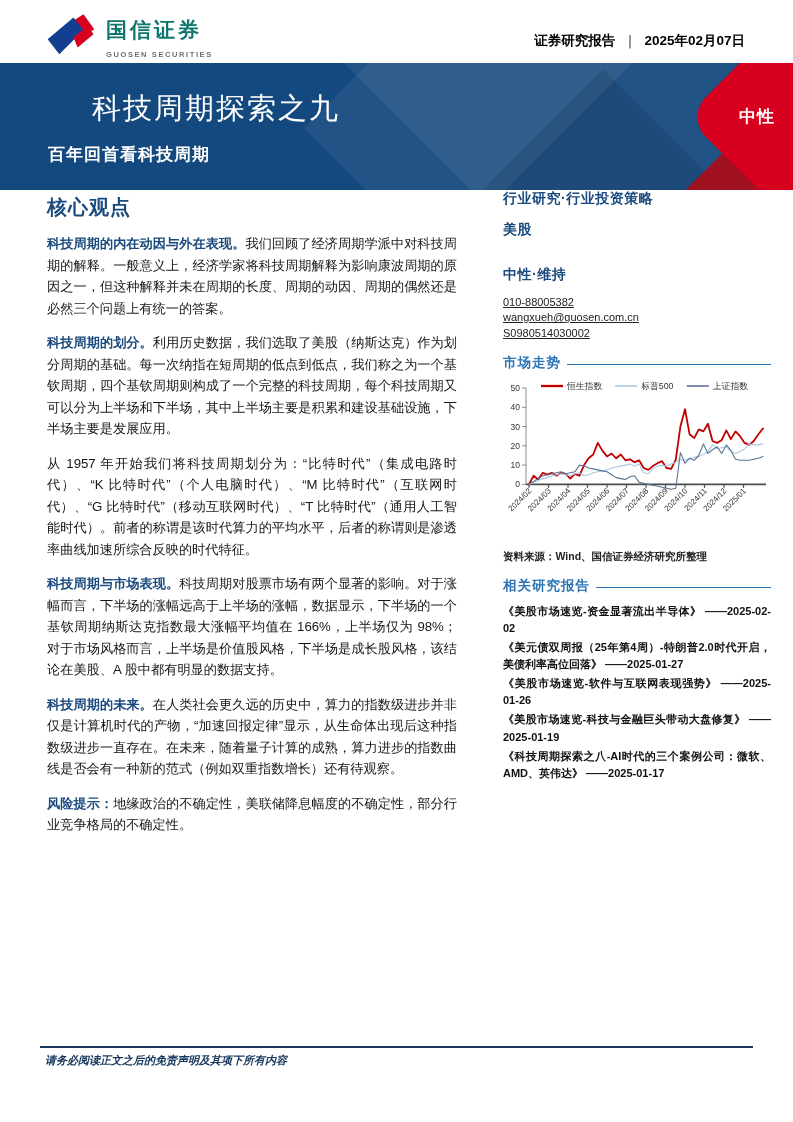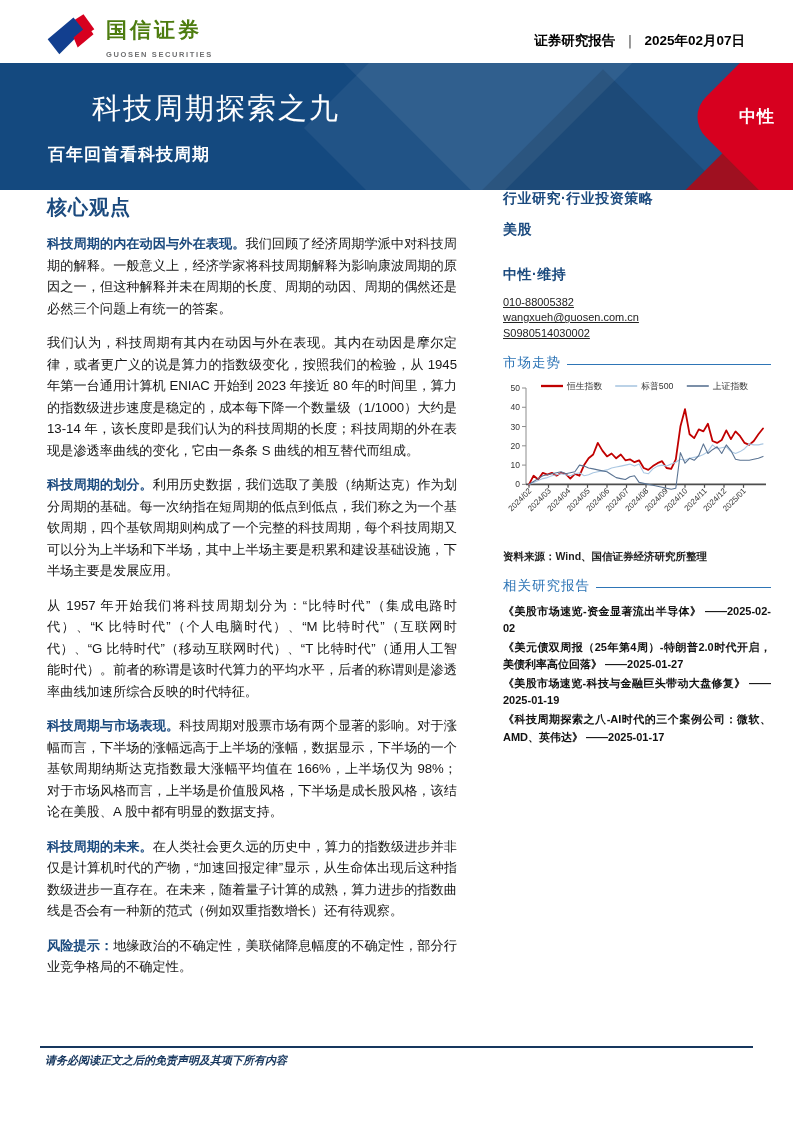--- a/index.html
+++ b/index.html
@@ -1,21 +1,21 @@
 <!DOCTYPE html>
 <html><head>
 <meta charset="utf-8">
 <style>
   html,body{margin:0;padding:0;background:#ffffff;}
   .page{position:relative;width:793px;height:1122px;background:#ffffff;overflow:hidden;
         font-family:"Liberation Sans", sans-serif;color:#111;}
   
   .hdr{position:absolute;top:0;left:0;width:793px;height:63px;background:#fff;}
   .logo{position:absolute;left:46px;top:12px;display:flex;align-items:center;gap:10px;}
-  .logo-text .cn{font-size:21px;font-weight:700;color:#4d7c0f;letter-spacing:3px;}
+  .logo-text .cn{font-size:21px;font-weight:700;color:#0f766e;letter-spacing:3px;}
   .logo-text .en{font-size:7.5px;color:#6d6e70;letter-spacing:1.6px;margin-top:6px;font-weight:700;}
   .hdr-right{position:absolute;right:48px;top:32px;font-size:13.5px;font-weight:800;color:#000;
              display:flex;align-items:center;gap:8px;}
   .hdr-right .bar{font-weight:400;color:#000;}
   
   .band{position:absolute;top:63px;left:0;width:793px;height:127px;background:#14497f;overflow:hidden;}
   .deco{position:absolute;transform:rotate(45deg);}
   .deco1{right:-30px;top:-150px;width:430px;height:430px;background:rgba(255,255,255,0.06);}
   .deco2{right:150px;top:-230px;width:310px;height:310px;background:rgba(255,255,255,0.07);}
   .deco3{right:60px;top:60px;width:260px;height:260px;background:rgba(0,0,0,0.10);}
@@ -28,21 +28,21 @@
   .leftcol{position:absolute;left:47px;top:194px;width:410px;}
   .core-head{font-size:20px;font-weight:800;color:#1b4a7e;margin:0 0 12px 0;letter-spacing:1px;}
   .para{font-size:13.2px;line-height:1.63;text-align:justify;margin:0 0 13px 0;color:#161616;font-weight:500;}
   .para .lead{font-weight:800;color:#1b4a7e;}
   
   .rightcol{position:absolute;left:503px;top:190px;width:268px;}
   .cat,.mkt,.rat{font-size:14px;font-weight:800;color:#1b4a7e;letter-spacing:0.5px;}
   .cat{margin-bottom:13px;} .mkt{margin-bottom:27px;} .rat{margin-bottom:11px;}
   .analyst{font-size:11.5px;font-weight:800;color:#000;margin-bottom:3px;}
   .contact{font-size:11px;color:#222;line-height:1.4;text-decoration:underline;}
-  .rule-head{display:flex;align-items:baseline;margin-top:13px;font-size:13.5px;font-weight:400;color:#2e75b6;letter-spacing:1px;}
+  .rule-head{display:flex;align-items:baseline;margin-top:13px;font-size:13.5px;font-weight:700;color:#2e75b6;letter-spacing:1px;}
   .rule-head .rule{flex:1;border-bottom:1.6px solid #2e75b6;margin-left:6px;transform:translateY(-2px);}
   .chart-wrap{margin-top:4px;}
   svg text{font-family:"Liberation Sans",sans-serif;}
   .source{font-size:10.5px;font-weight:600;color:#222;margin-top:12px;}
   .reports{margin-top:8px;}
   .report{font-size:11px;font-weight:700;color:#111;line-height:1.55;text-align:justify;margin-bottom:2px;cursor:pointer;}
   
   .foot-line{position:absolute;left:40px;right:40px;top:1046px;border-top:2px solid #17375e;}
   .foot-text{position:absolute;left:45px;top:1053px;font-size:11px;font-style:italic;font-weight:600;color:#17375e;}
 </style>
@@ -80,21 +80,20 @@
     <div class="deco badge-red"></div>
     <div class="badge-text">中性</div>
     <div class="band-title">科技周期探索之九</div>
     <div class="band-sub">百年回首看科技周期</div>
   </div>
 
   <div class="leftcol">
     <h1 class="core-head">核心观点</h1>
     <div id="paragraphs">
         <p class="para"><span class="lead">科技周期的内在动因与外在表现。</span><span>我们回顾了经济周期学派中对科技周期的解释。一般意义上，经济学家将科技周期解释为影响康波周期的原因之一，但这种解释并未在周期的长度、周期的动因、周期的偶然还是必然三个问题上有统一的答案。</span></p>
-        <p class="para"><span>我们认为，科技周期有其内在动因与外在表现。其内在动因是摩尔定律，或者更广义的说是算力的指数级变化，按照我们的检验，从 1945 年第一台通用计算机 ENIAC 开始到 2023 年接近 80 年的时间里，算力的指数级进步速度是稳定的，成本每下降一个数量级（1/1000）大约是 13-14 年，该长度即是我们认为的科技周期的长度；科技周期的外在表现是渗透率曲线的变化，它由一条条 S 曲线的相互替代而组成。</span></p>
         <p class="para"><span class="lead">科技周期的划分。</span><span>利用历史数据，我们选取了美股（纳斯达克）作为划分周期的基础。每一次纳指在短周期的低点到低点，我们称之为一个基钦周期，四个基钦周期则构成了一个完整的科技周期，每个科技周期又可以分为上半场和下半场，其中上半场主要是积累和建设基础设施，下半场主要是发展应用。</span></p>
         <p class="para"><span>从 1957 年开始我们将科技周期划分为：“比特时代”（集成电路时代）、“K 比特时代”（个人电脑时代）、“M 比特时代”（互联网时代）、“G 比特时代”（移动互联网时代）、“T 比特时代”（通用人工智能时代）。前者的称谓是该时代算力的平均水平，后者的称谓则是渗透率曲线加速所综合反映的时代特征。</span></p>
         <p class="para"><span class="lead">科技周期与市场表现。</span><span>科技周期对股票市场有两个显著的影响。对于涨幅而言，下半场的涨幅远高于上半场的涨幅，数据显示，下半场的一个基钦周期纳斯达克指数最大涨幅平均值在 166%，上半场仅为 98%；对于市场风格而言，上半场是价值股风格，下半场是成长股风格，该结论在美股、A 股中都有明显的数据支持。</span></p>
         <p class="para"><span class="lead">科技周期的未来。</span><span>在人类社会更久远的历史中，算力的指数级进步并非仅是计算机时代的产物，“加速回报定律”显示，从生命体出现后这种指数级进步一直存在。在未来，随着量子计算的成熟，算力进步的指数曲线是否会有一种新的范式（例如双重指数增长）还有待观察。</span></p>
         <p class="para"><span class="lead">风险提示：</span><span>地缘政治的不确定性，美联储降息幅度的不确定性，部分行业竞争格局的不确定性。</span></p>
       </div>
   </div>
 
   <div class="rightcol">
     <div class="cat">行业研究·行业投资策略</div>
@@ -161,20 +160,21 @@
     </div>
     <div class="source">资料来源：Wind、国信证券经济研究所整理</div>
 
     <div class="rule-head">
       <span>相关研究报告</span>
       <i class="rule"></i>
     </div>
     <div class="reports" id="reports">
         <div class="report">《美股市场速览-资金显著流出半导体》 ——2025-02-02</div>
         <div class="report">《美元债双周报（25年第4周）-特朗普2.0时代开启，美债利率高位回落》 ——2025-01-27</div>
+        <div class="report">《美股市场速览-软件与互联网表现强势》 ——2025-01-26</div>
         <div class="report">《美股市场速览-科技与金融巨头带动大盘修复》 ——2025-01-19</div>
         <div class="report">《科技周期探索之八-AI时代的三个案例公司：微软、AMD、英伟达》 ——2025-01-17</div>
       </div>
   </div>
 
   <div class="foot-line"></div>
   <div class="foot-text">请务必阅读正文之后的免责声明及其项下所有内容</div>
 
 </div>
 

